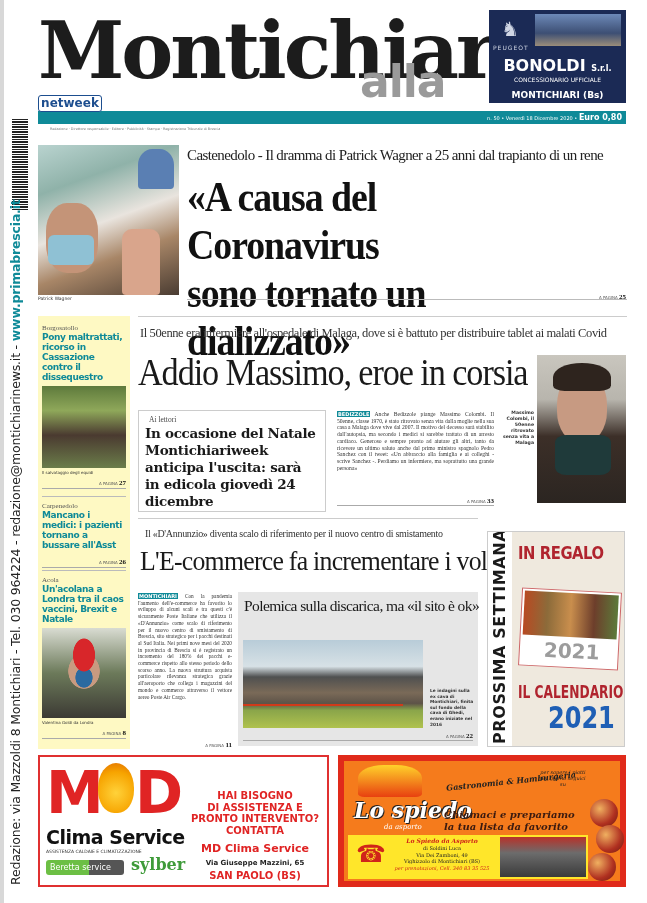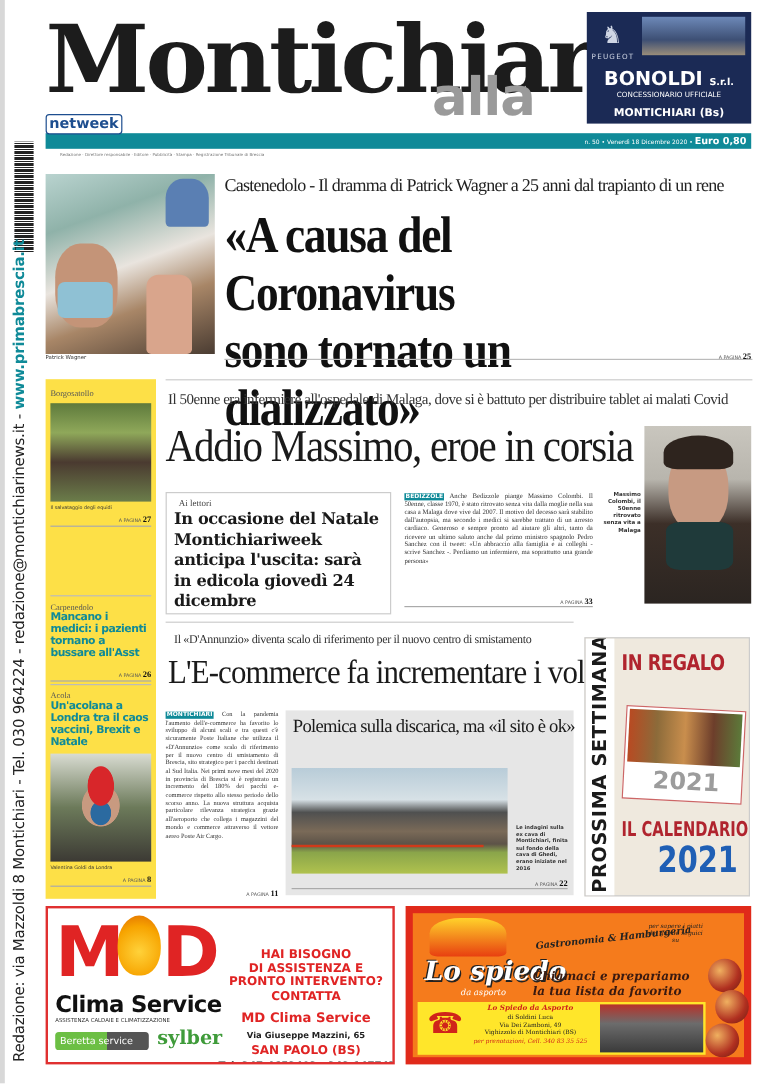--- a/index.html
+++ b/index.html
@@ -37,21 +37,21 @@
   .top-photo .hand { position: absolute; left: 84px; top: 84px; width: 38px; height: 66px; background: #d9a58c; border-radius: 10px 10px 4px 4px; }
   .top-photo .doctor { position: absolute; left: 100px; top: 4px; width: 36px; height: 40px; background: #5a7fb3; border-radius: 40% 40% 10% 10%; }
   .top-caption { left: 38px; top: 296px; font-family: "DejaVu Sans", sans-serif; font-size: 4.5px; color: #333; }
   .top-kicker { left: 187px; top: 147px; font-size: 15px; color: #222; letter-spacing: -0.6px; }
   .top-headline { left: 187px; top: 173px; width: 440px; font-size: 43px; line-height: 48px; letter-spacing: -1.2px; color: #111; font-weight: bold; transform: scaleX(0.88); transform-origin: left top; }
   .top-rule { left: 187px; top: 299px; width: 440px; height: 1px; background: #bbb; }
   .page-ref { font-family: "DejaVu Sans", sans-serif; font-size: 4px; color: #555; text-align: right; }
   .page-ref b { font-size: 7px; color: #111; font-family: Liberation Serif, serif; }
 
   
-  .left-col { left: 38px; top: 316px; width: 92px; height: 433px; background: #fde047; }
+  .left-col { left: 38px; top: 316px; width: 92px; height: 433px; background: #fef9c3; }
   .lc-item { position: absolute; left: 4px; width: 84px; }
   .lc-kicker { font-size: 7px; color: #555; }
   .lc-title { font-family: "DejaVu Sans", sans-serif; font-weight: bold; font-size: 9px; line-height: 10px; color: #0f8a98; letter-spacing: -0.4px; }
   .lc-photo { width: 84px; margin-top: 4px; }
   .lc-cap { font-family: "DejaVu Sans", sans-serif; font-size: 4px; color: #333; margin-top: 2px; }
   .lc-ref { margin-top: 4px; border-bottom: 1px solid #aaa; padding-bottom: 1px; }
   .lc-sep { position: absolute; left: 4px; width: 84px; height: 1px; background: #bbb; }
 
   
   .mid-rule { left: 138px; top: 316px; width: 489px; height: 1px; background: #ccc; }
@@ -162,20 +162,21 @@
 <div class="abs top-headline">
   <div>«A causa del Coronavirus</div>
   <div>sono tornato un dializzato»</div>
 </div>
 <div class="abs top-rule"></div>
 <div class="abs page-ref" style="left:560px;top:293px;width:66px;"><span>A PAGINA</span> <b>25</b></div>
 
 <div class="abs left-col">
   <div class="lc-item" style="top:8px;">
     <div class="lc-kicker">Borgosatollo</div>
+    <div class="lc-title">Pony maltrattati, ricorso in Cassazione contro il dissequestro</div>
     <div class="lc-photo" style="height:82px;background:linear-gradient(180deg,#5e7a3c 0%,#8fa85a 30%,#4a3a30 60%,#6b7d4a 100%);"></div>
     <div class="lc-cap">Il salvataggio degli equidi</div>
     <div class="lc-ref page-ref"><span>A PAGINA</span> <b>27</b></div>
   </div>
   <div class="lc-sep" style="top:180px;"></div>
   <div class="lc-item" style="top:186px;">
     <div class="lc-kicker">Carpenedolo</div>
     <div class="lc-title">Mancano i medici: i pazienti tornano a bussare all'Asst</div>
     <div class="lc-ref page-ref" style="margin-top:8px;"><span>A PAGINA</span> <b>26</b></div>
   </div>

